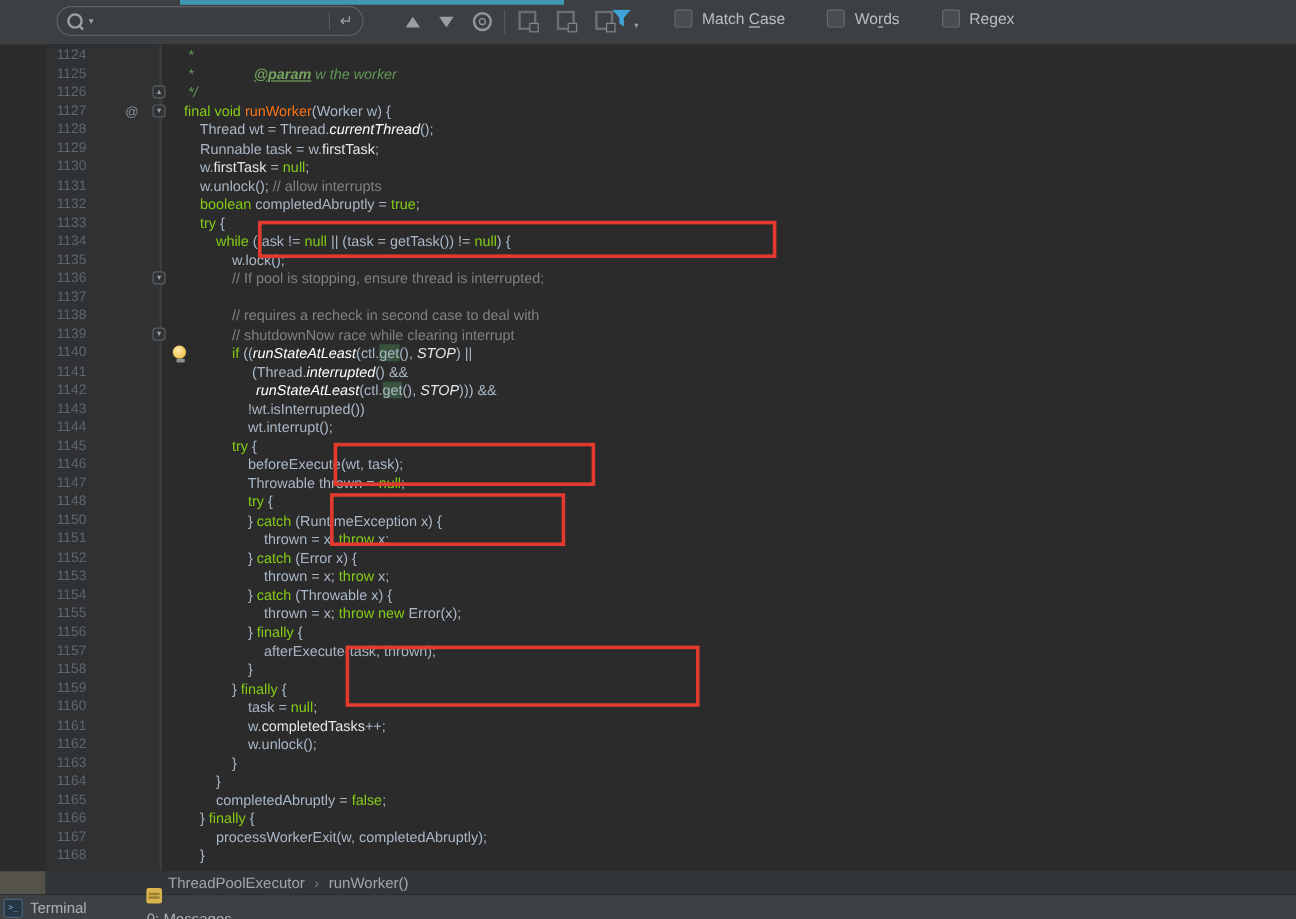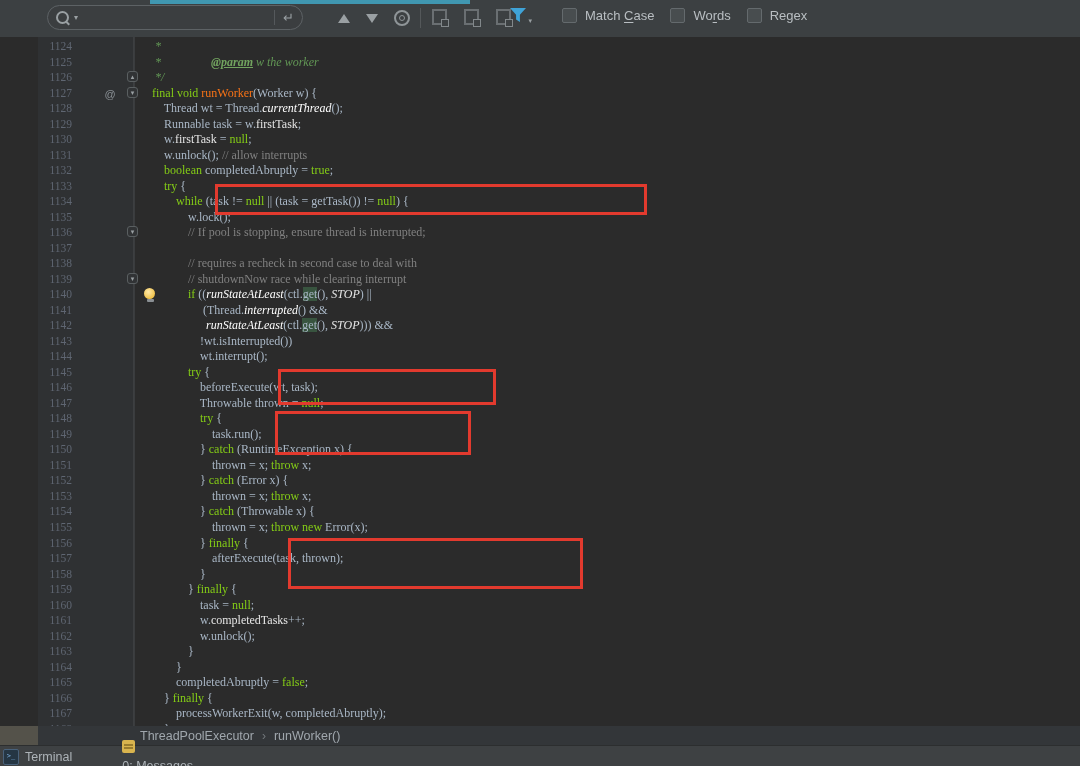--- a/index.html
+++ b/index.html
@@ -18,34 +18,34 @@
   .arr-dn{border-top:9px solid #9aa0a3;}
   .circ-find{width:12px;height:12px;border:2px solid #8f9598;border-radius:50%;position:relative;}
   .circ-find::after{content:"";position:absolute;left:3px;top:3px;width:4px;height:4px;border:1px solid #8f9598;border-radius:50%;}
   #tb-sep{position:absolute;left:420px;top:8px;width:1px;height:20px;background:#54585a;}
   #sel-icons{position:absolute;left:432px;top:9px;display:flex;gap:17px;}
   .selico{width:11px;height:12px;border:2px solid #73787b;position:relative;opacity:.85;}
   .selico::after{content:"";position:absolute;right:-4px;bottom:-4px;width:6px;height:6px;background:#3c4042;border:1px solid #8f9598;}
   #filter-icon{position:absolute;left:510px;top:8px;width:16px;height:14px;}
   #filter-icon .funnel{width:16px;height:14px;background:#3fa3d7;clip-path:polygon(0 0,100% 0,62% 48%,62% 100%,38% 82%,38% 48%);}
   #filter-icon .fc{position:absolute;right:-6px;bottom:-3px;color:#9aa0a3;font-size:7px;}
-  #search-options{position:absolute;left:562px;top:8px;display:flex;gap:16px;align-items:center;}
+  #search-options{position:absolute;left:562px;top:8px;display:flex;gap:35px;align-items:center;}
   .opt{display:flex;align-items:center;gap:8px;color:#b9bec2;font-size:13px;cursor:default;}
   .cb{width:13px;height:13px;background:#484d4f;border:1px solid #646a6d;border-radius:2px;}
   .opt u{text-decoration:underline;text-underline-offset:2px;}
   
   #left-strip{position:absolute;left:0;top:37px;width:38px;height:708px;background:#54524a;}
   #strip-thumb{position:absolute;left:22px;top:120px;width:12px;height:96px;background:#8e8c83;border-radius:2px;}
   #strip-blue{position:absolute;left:0;top:317px;width:37px;height:19px;background:#17506e;}
   
   #editor{position:absolute;left:0;top:37px;width:1080px;height:689px;background:#2b2b2b;overflow:hidden;}
   #gutter-bg{position:absolute;left:38px;top:0;width:96px;height:100%;background:#2f3133;border-right:1px solid #3a3c3e;}
   #code-lines{position:absolute;left:0;top:2px;width:100%;}
   .code-line{position:relative;height:15.52px;line-height:15.52px;white-space:pre;
-     font-family:Liberation Serif, serif;font-size:12px;}
+     font-family:Liberation Sans, sans-serif;font-size:12px;}
   .ln{position:absolute;left:38px;width:34px;text-align:right;color:#5f6672;font-size:11.5px;}
   .code{position:absolute;left:140px;}
   .sg-pl{color:#a9b7c6;} .sg-kw{color:#84cc16;} .sg-decl{color:#f97316;}
   .sg-field{color:#e5e5e5;} .sg-const{color:#e5e5e5;font-style:italic;}
   .sg-cm{color:#808080;} .sg-doc{color:#629755;font-style:italic;}
   .sg-doctag{color:#72a45f;font-style:italic;font-weight:bold;text-decoration:underline;margin-left:47px;}
   .sg-st{color:#ffffff;font-style:italic;}
   .sg-hl{color:#a9b7c6;background:#38543f;text-align:center;}
   .gut-ico{position:absolute;z-index:6;}
   .g-fold{left:127px;width:11px;height:11px;background:#313335;border:1px solid #5a5f61;border-radius:3px;color:#9aa0a3;font-size:7px;line-height:10px;text-align:center;box-sizing:border-box;}
@@ -134,21 +134,20 @@
       <div class="code-line"><span class="ln">1139</span><span class="code"><span class="sg-cm">                // shutdownNow race while clearing interrupt</span></span></div>
       <div class="code-line"><span class="ln">1140</span><span class="code"><span class="sg-kw">                if</span><span class="sg-pl"> ((</span><span class="sg-st">runStateAtLeast</span><span class="sg-pl">(ctl.</span><span class="sg-hl">get</span><span class="sg-pl">(), </span><span class="sg-const">STOP</span><span class="sg-pl">) ||</span></span></div>
       <div class="code-line"><span class="ln">1141</span><span class="code"><span class="sg-pl">                     (Thread.</span><span class="sg-st">interrupted</span><span class="sg-pl">() &amp;&amp;</span></span></div>
       <div class="code-line"><span class="ln">1142</span><span class="code"><span class="sg-pl">                      </span><span class="sg-st">runStateAtLeast</span><span class="sg-pl">(ctl.</span><span class="sg-hl">get</span><span class="sg-pl">(), </span><span class="sg-const">STOP</span><span class="sg-pl">))) &amp;&amp;</span></span></div>
       <div class="code-line"><span class="ln">1143</span><span class="code"><span class="sg-pl">                    !wt.isInterrupted())</span></span></div>
       <div class="code-line"><span class="ln">1144</span><span class="code"><span class="sg-pl">                    wt.interrupt();</span></span></div>
       <div class="code-line"><span class="ln">1145</span><span class="code"><span class="sg-kw">                try</span><span class="sg-pl"> {</span></span></div>
       <div class="code-line"><span class="ln">1146</span><span class="code"><span class="sg-pl">                    beforeExecute(wt, task);</span></span></div>
       <div class="code-line"><span class="ln">1147</span><span class="code"><span class="sg-pl">                    Throwable thrown = </span><span class="sg-kw">null</span><span class="sg-pl">;</span></span></div>
       <div class="code-line"><span class="ln">1148</span><span class="code"><span class="sg-kw">                    try</span><span class="sg-pl"> {</span></span></div>
-      <div class="code-line"><span class="ln">1149</span><span class="code"><span class="sg-pl">                        task.run();</span></span></div>
       <div class="code-line"><span class="ln">1150</span><span class="code"><span class="sg-pl">                    } </span><span class="sg-kw">catch</span><span class="sg-pl"> (RuntimeException x) {</span></span></div>
       <div class="code-line"><span class="ln">1151</span><span class="code"><span class="sg-pl">                        thrown = x; </span><span class="sg-kw">throw</span><span class="sg-pl"> x;</span></span></div>
       <div class="code-line"><span class="ln">1152</span><span class="code"><span class="sg-pl">                    } </span><span class="sg-kw">catch</span><span class="sg-pl"> (Error x) {</span></span></div>
       <div class="code-line"><span class="ln">1153</span><span class="code"><span class="sg-pl">                        thrown = x; </span><span class="sg-kw">throw</span><span class="sg-pl"> x;</span></span></div>
       <div class="code-line"><span class="ln">1154</span><span class="code"><span class="sg-pl">                    } </span><span class="sg-kw">catch</span><span class="sg-pl"> (Throwable x) {</span></span></div>
       <div class="code-line"><span class="ln">1155</span><span class="code"><span class="sg-pl">                        thrown = x; </span><span class="sg-kw">throw</span><span class="sg-pl"> </span><span class="sg-kw">new</span><span class="sg-pl"> Error(x);</span></span></div>
       <div class="code-line"><span class="ln">1156</span><span class="code"><span class="sg-pl">                    } </span><span class="sg-kw">finally</span><span class="sg-pl"> {</span></span></div>
       <div class="code-line"><span class="ln">1157</span><span class="code"><span class="sg-pl">                        afterExecute(task, thrown);</span></span></div>
       <div class="code-line"><span class="ln">1158</span><span class="code"><span class="sg-pl">                    }</span></span></div>
       <div class="code-line"><span class="ln">1159</span><span class="code"><span class="sg-pl">                } </span><span class="sg-kw">finally</span><span class="sg-pl"> {</span></span></div>

